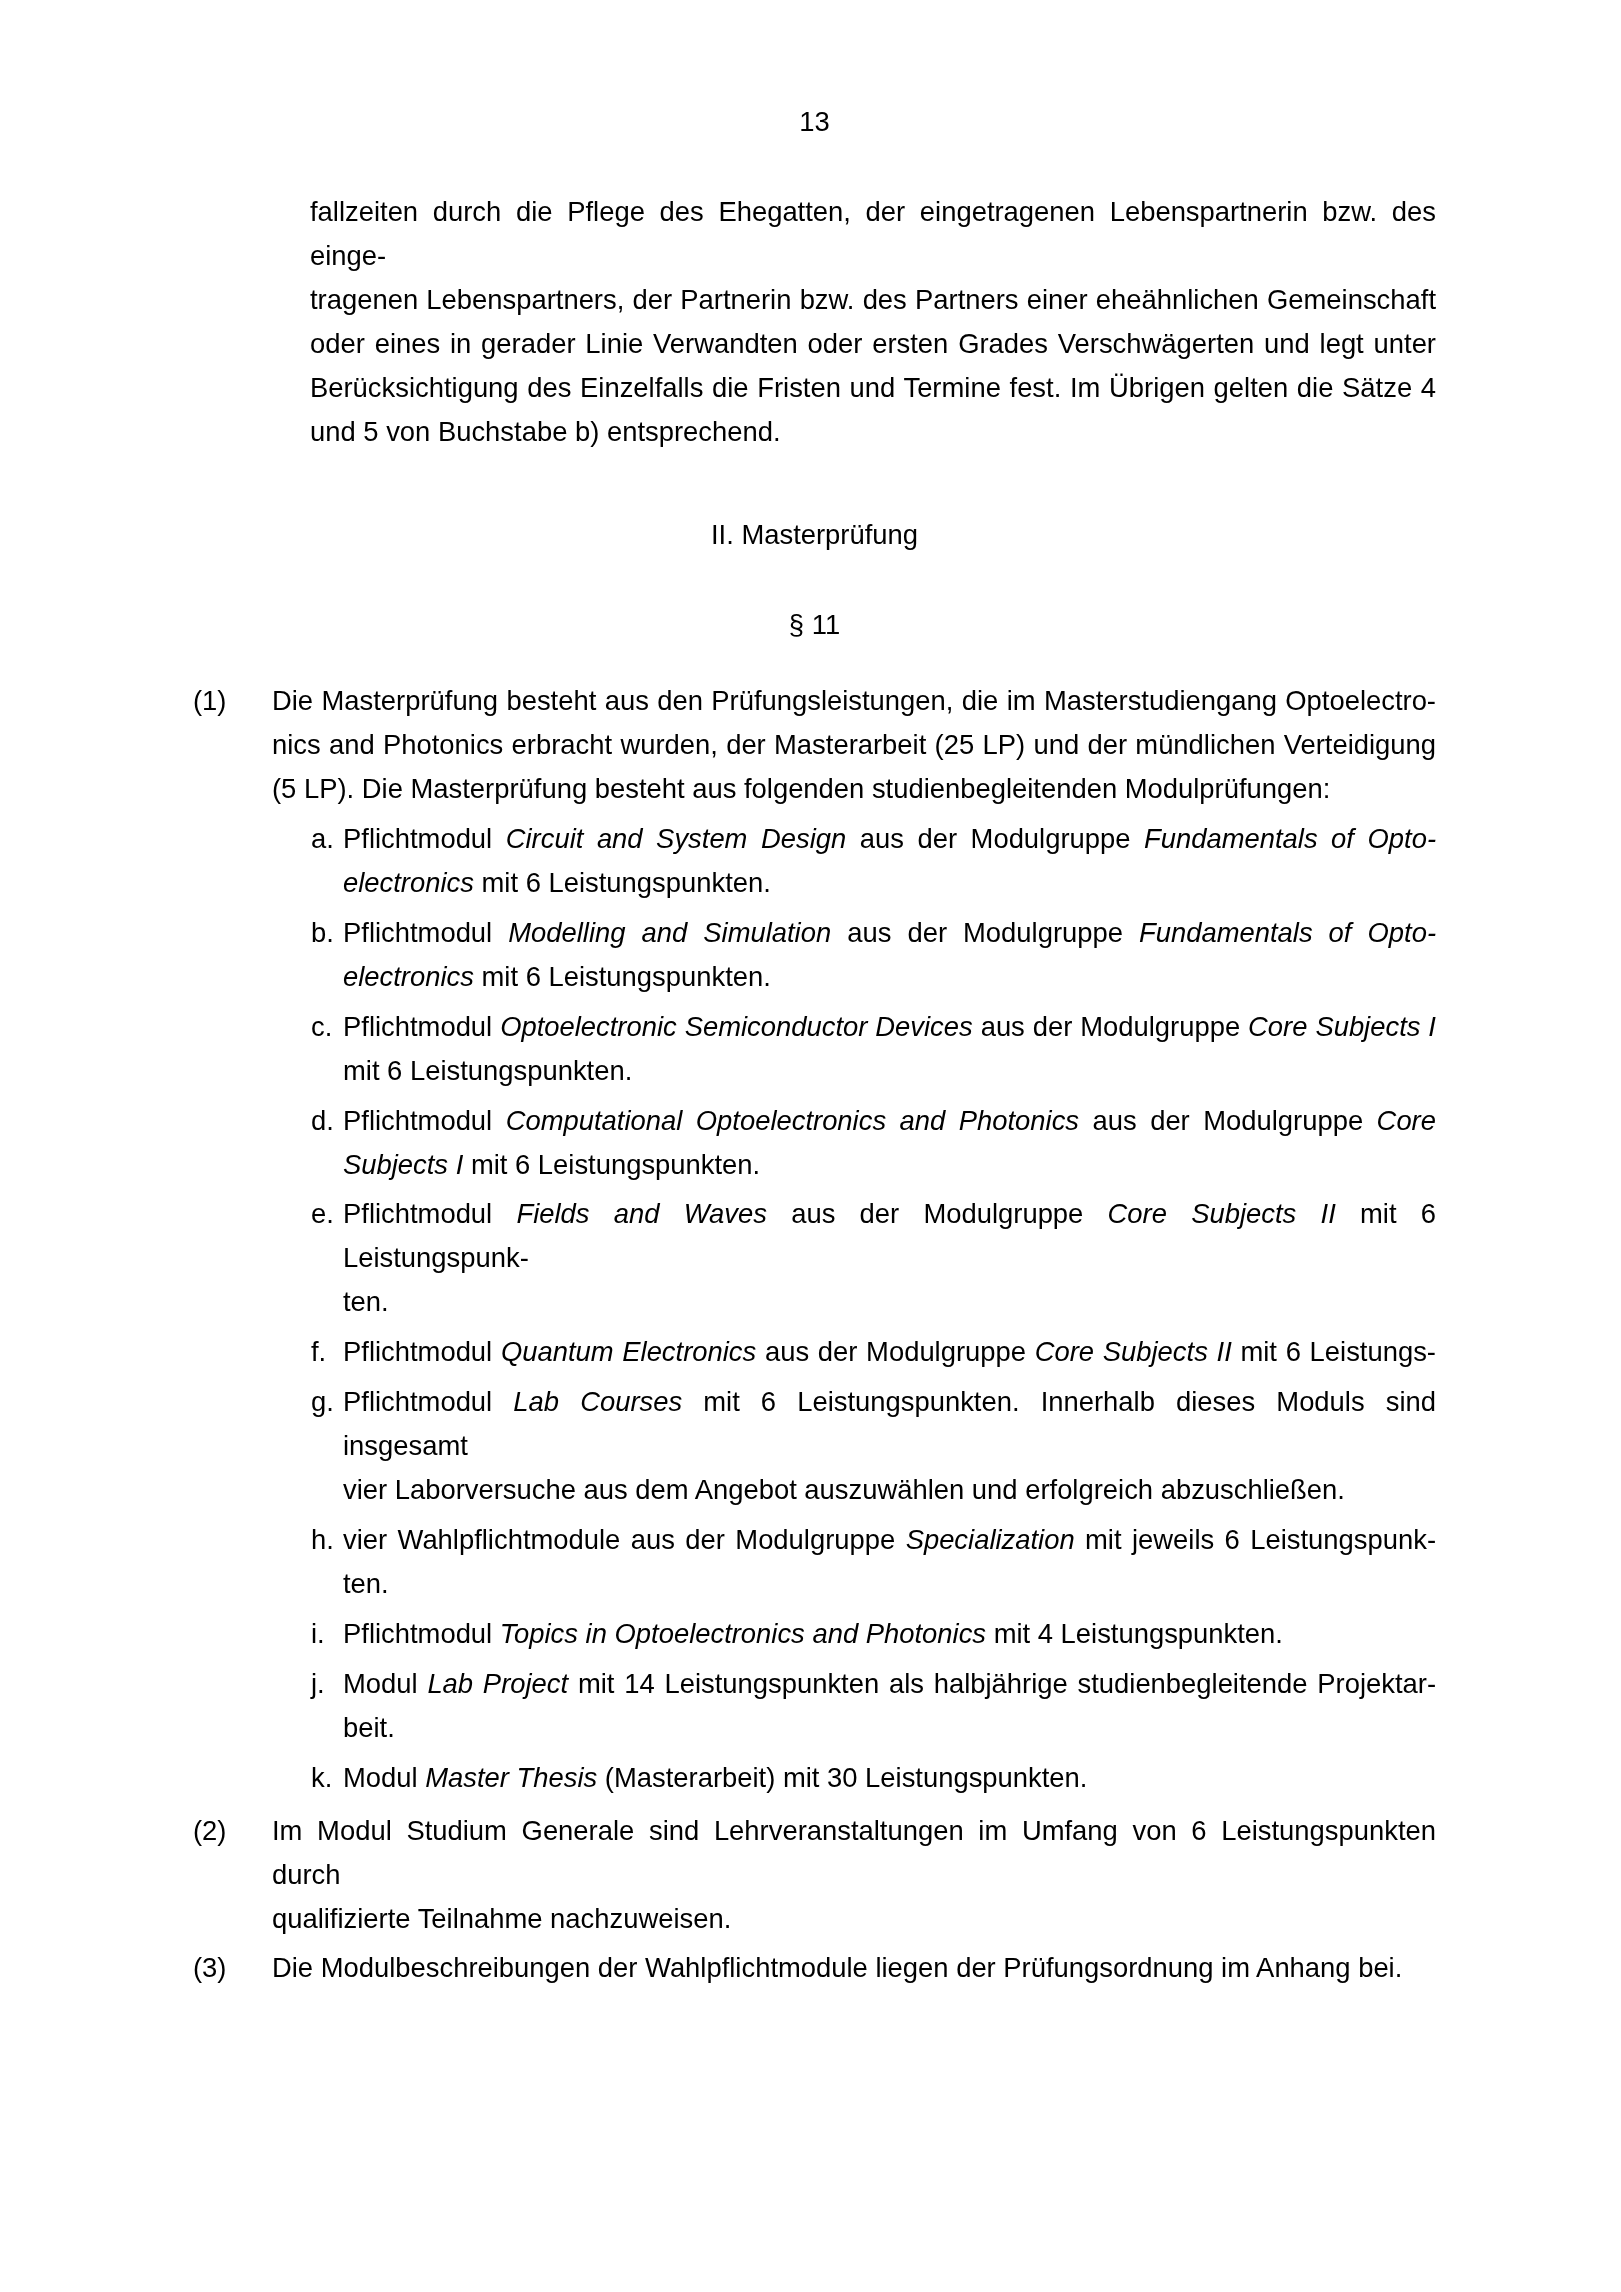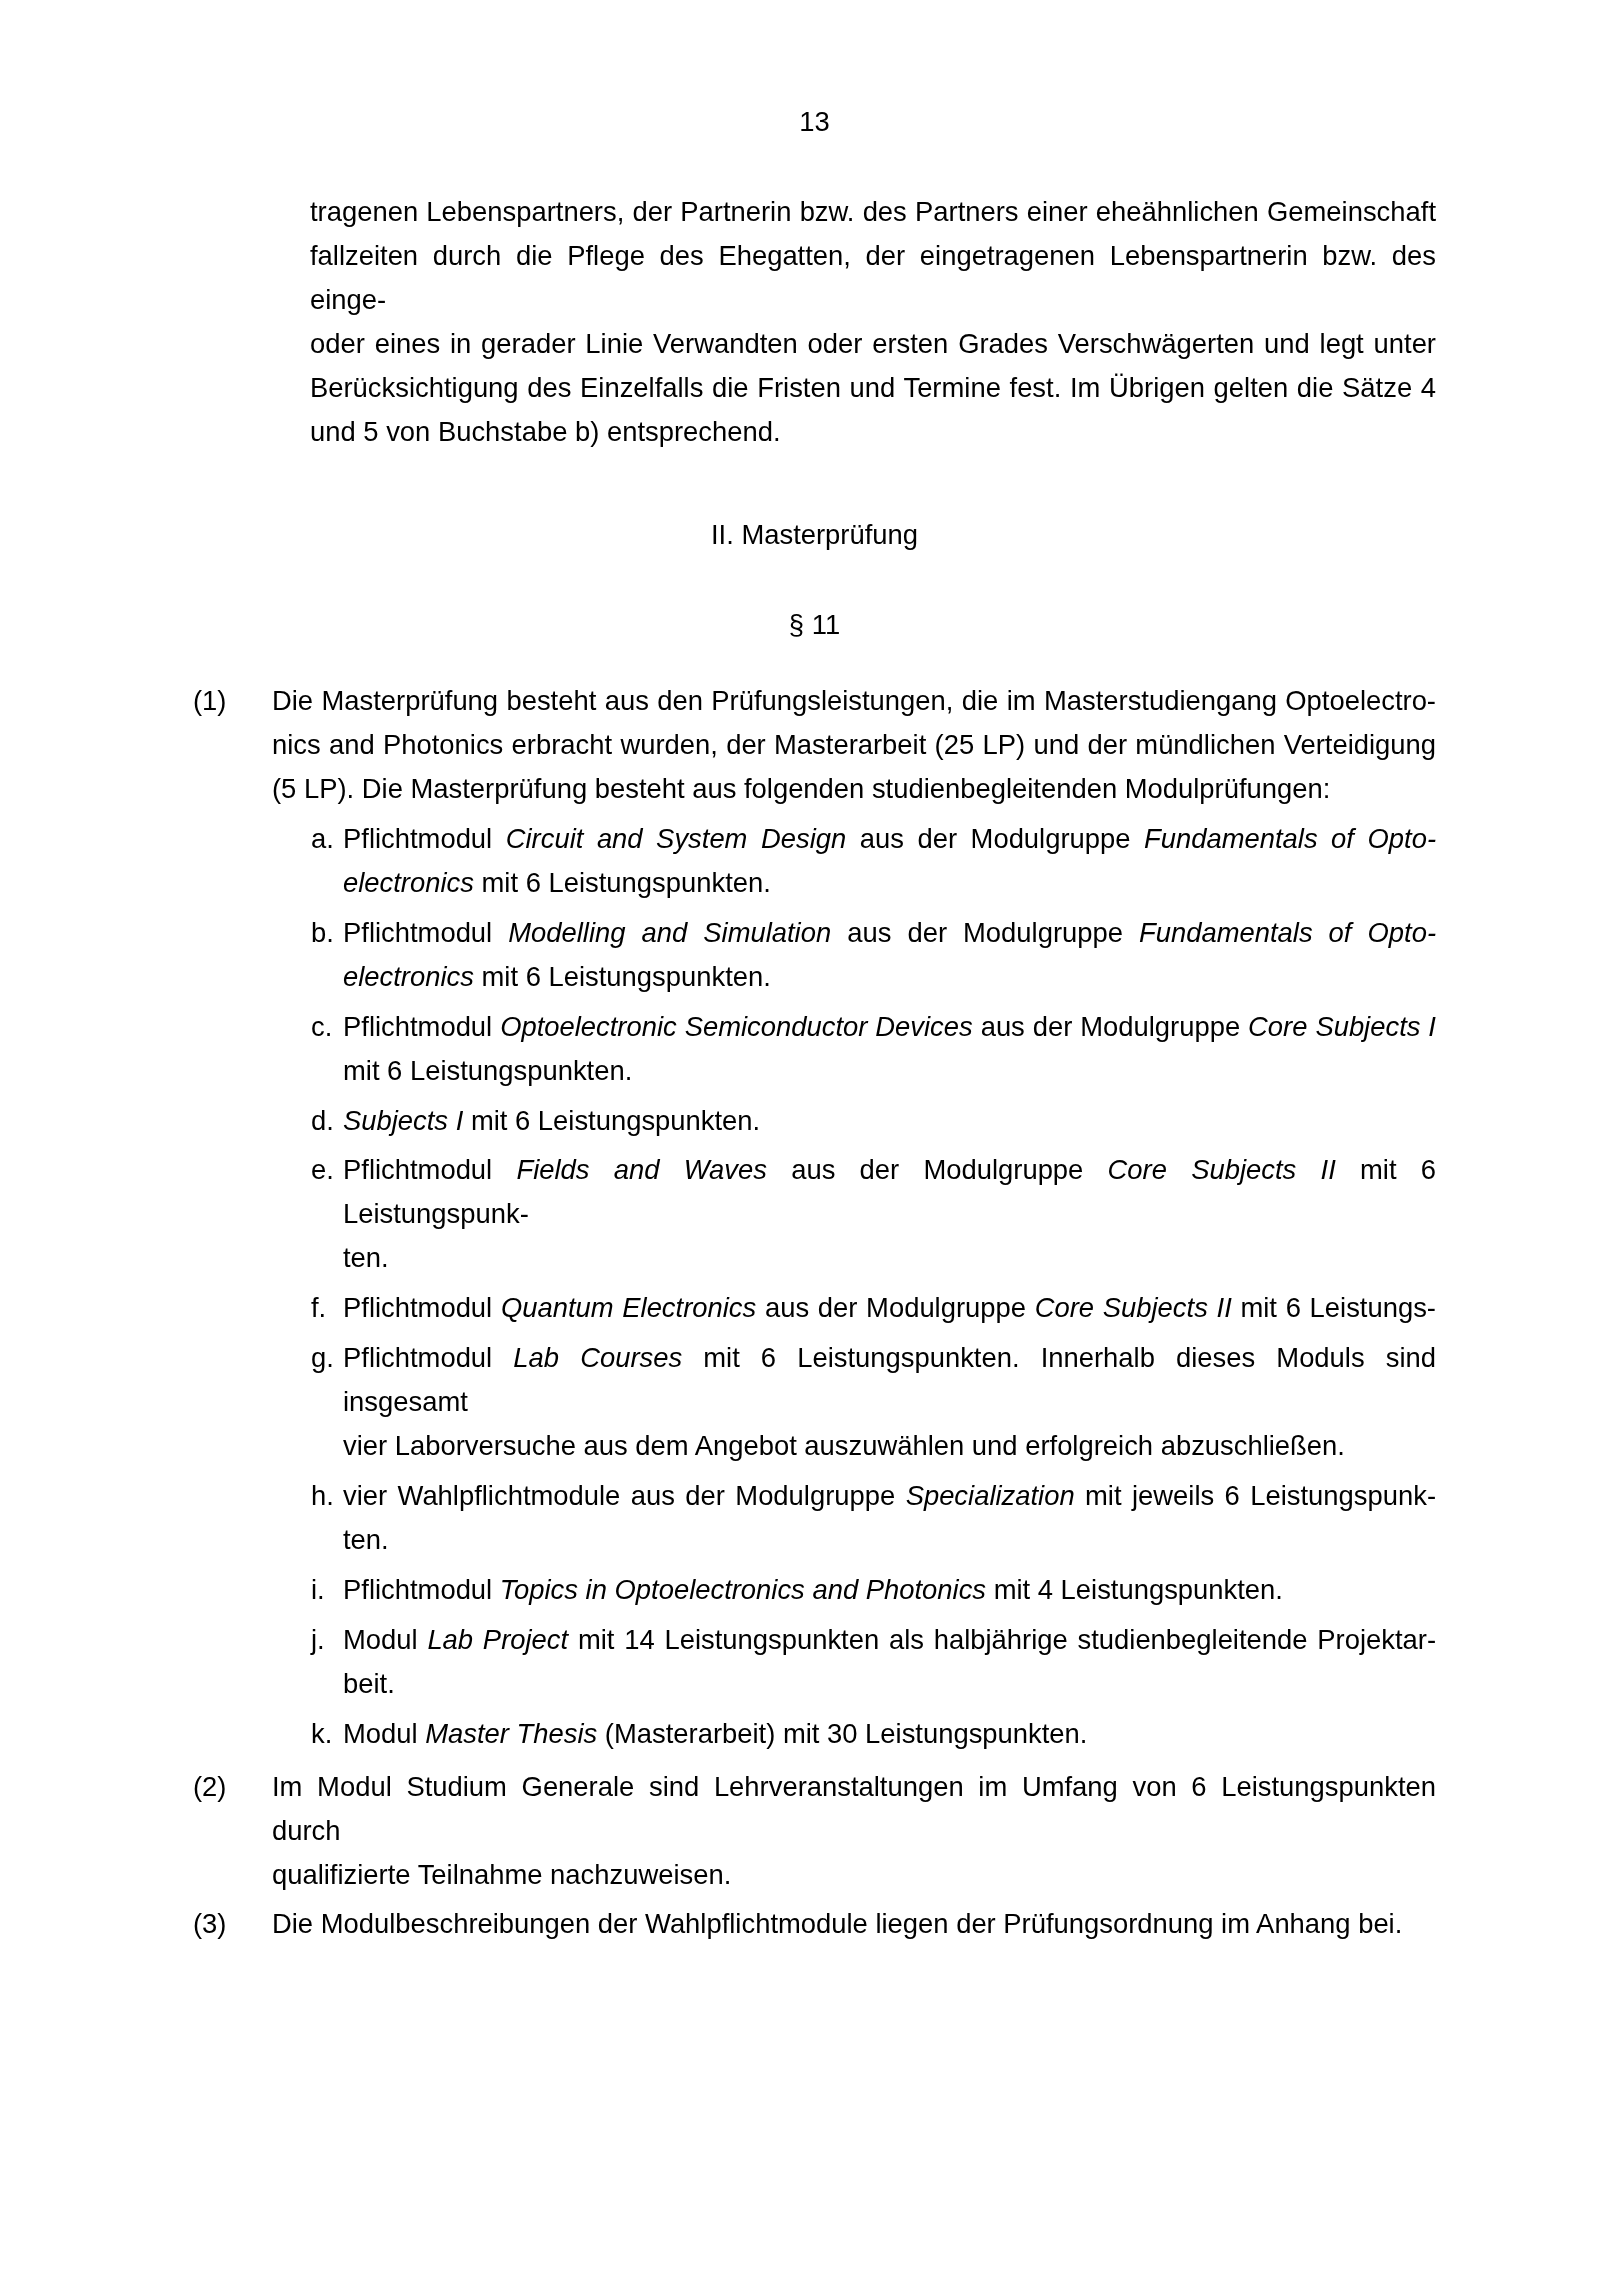--- a/index.html
+++ b/index.html
@@ -77,22 +77,22 @@
     font-style: italic;
   }
 </style>
 </head>
 <body>
 
 <div class="page">
   <div class="content">
     <div class="page-number">13</div>
     <div class="intro">
+        <div class="tline just"><span>fallzeiten durch die Pflege des Ehegatten, der eingetragenen Lebenspartnerin bzw. des einge-</span></div>
         <div class="tline just"><span>tragenen Lebenspartners, der Partnerin bzw. des Partners einer eheähnlichen Gemeinschaft</span></div>
-        <div class="tline just"><span>fallzeiten durch die Pflege des Ehegatten, der eingetragenen Lebenspartnerin bzw. des einge-</span></div>
         <div class="tline just"><span>oder eines in gerader Linie Verwandten oder ersten Grades Verschwägerten und legt unter</span></div>
         <div class="tline just"><span>Berücksichtigung des Einzelfalls die Fristen und Termine fest. Im Übrigen gelten die Sätze 4</span></div>
         <div class="tline lastline"><span>und 5 von Buchstabe b) entsprechend.</span></div>
       </div>
     <div class="h-section">II. Masterprüfung</div>
     <div class="h-para">§ 11</div>
     <div>
         <div class="para">
           <span class="pmarker">(1)</span>
           <div>
@@ -118,20 +118,21 @@
             <div class="item">
               <span class="imarker">c.</span>
               <div>
                 <div class="tline just"><span>Pflichtmodul </span><span class="it">Optoelectronic Semiconductor Devices</span><span> aus der Modulgruppe </span><span class="it">Core Subjects I</span></div>
                 <div class="tline lastline"><span>mit 6 Leistungspunkten.</span></div>
               </div>
             </div>
             <div class="item">
               <span class="imarker">d.</span>
               <div>
+                <div class="tline just"><span>Pflichtmodul </span><span class="it">Computational Optoelectronics and Photonics</span><span> aus der Modulgruppe </span><span class="it">Core</span></div>
                 <div class="tline lastline"><span class="it">Subjects I</span><span> mit 6 Leistungspunkten.</span></div>
               </div>
             </div>
             <div class="item">
               <span class="imarker">e.</span>
               <div>
                 <div class="tline just"><span>Pflichtmodul </span><span class="it">Fields and Waves</span><span> aus der Modulgruppe </span><span class="it">Core Subjects II</span><span> mit 6 Leistungspunk-</span></div>
                 <div class="tline lastline"><span>ten.</span></div>
               </div>
             </div>

